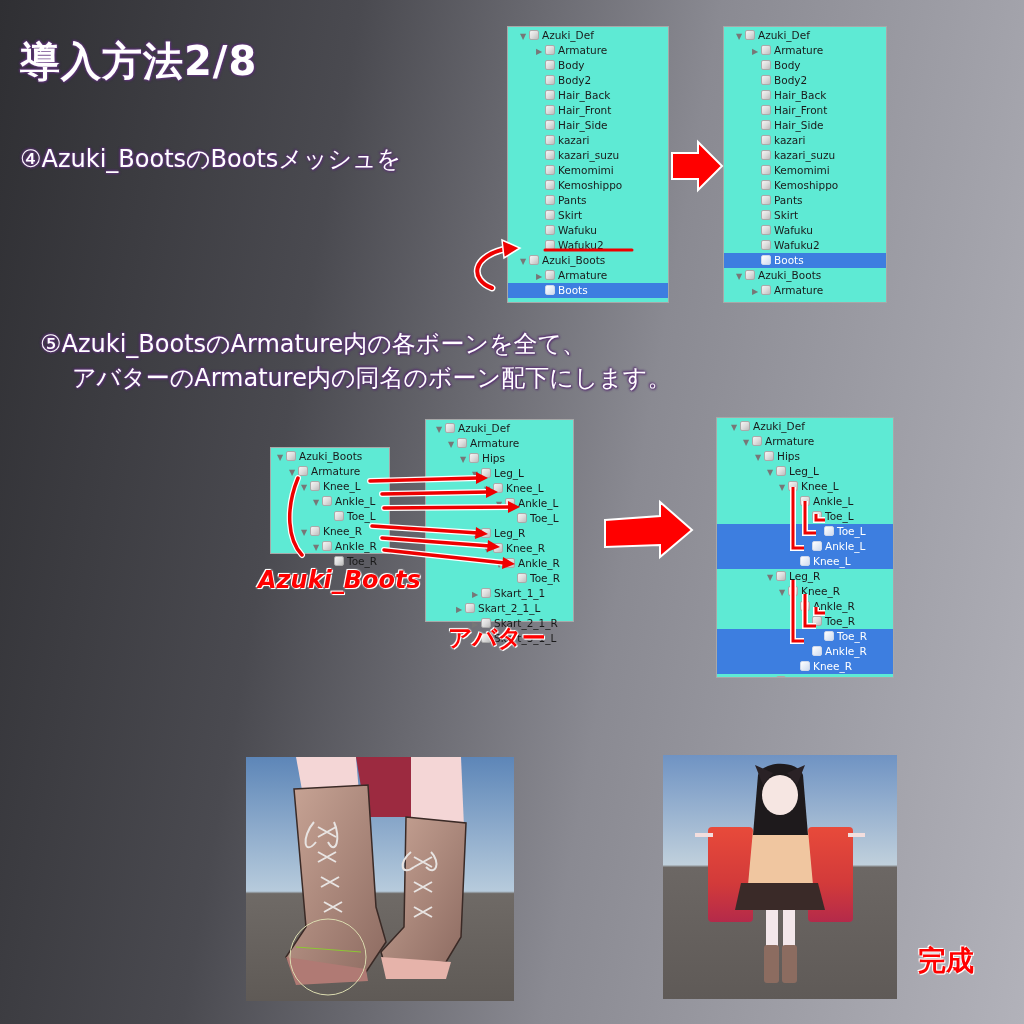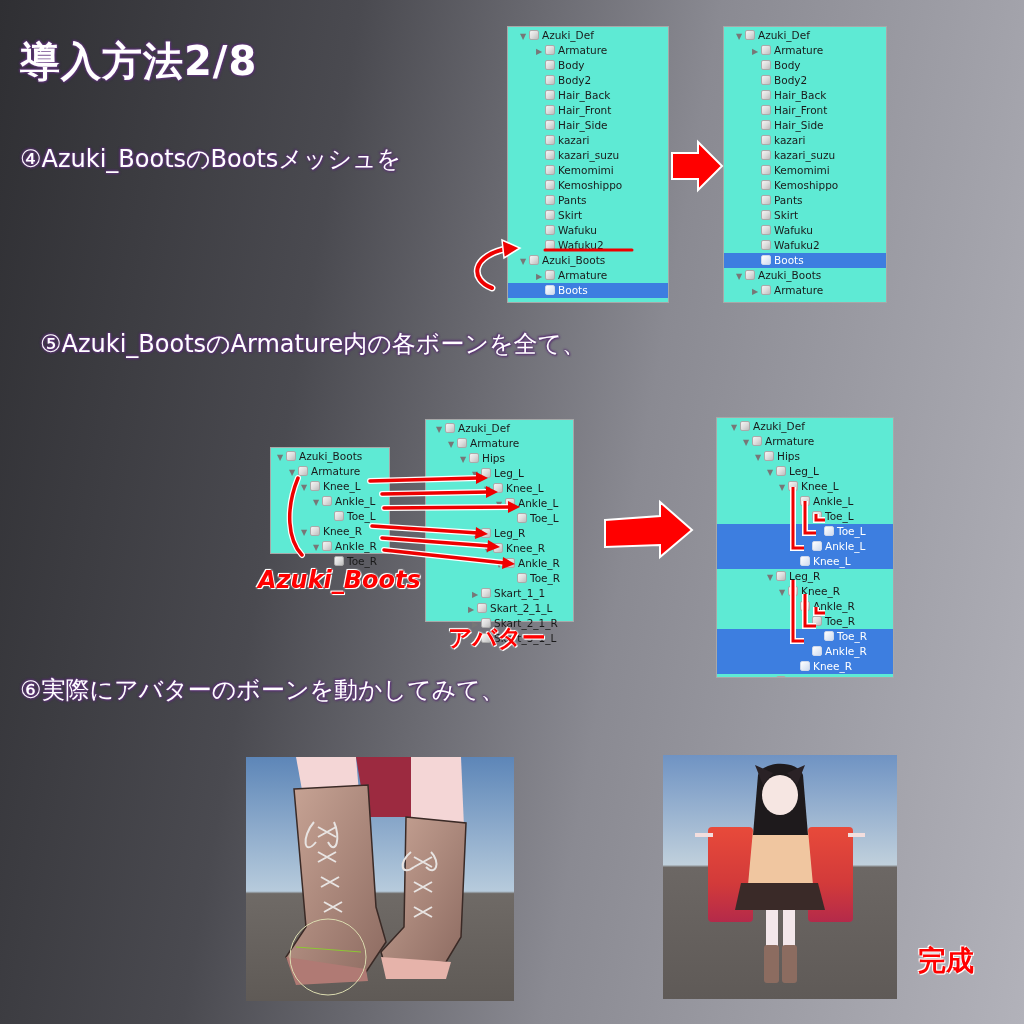--- a/index.html
+++ b/index.html
@@ -83,20 +83,21 @@
     <div class="row" style="padding-left: 26px;"><span class="tri"></span><span class="cube"></span><span>Skirt</span></div>
     <div class="row" style="padding-left: 26px;"><span class="tri"></span><span class="cube"></span><span>Wafuku</span></div>
     <div class="row" style="padding-left: 26px;"><span class="tri"></span><span class="cube"></span><span>Wafuku2</span></div>
     <div class="row sel" style="padding-left: 26px;"><span class="tri"></span><span class="cube"></span><span>Boots</span></div>
     <div class="row" style="padding-left: 10px;"><span class="tri">▼</span><span class="cube"></span><span>Azuki_Boots</span></div>
     <div class="row" style="padding-left: 26px;"><span class="tri">▶</span><span class="cube"></span><span>Armature</span></div>
   </div>
 
 <div class="step glow" style="left:20px; top:327px;margin-left:20px;">
   <span>⑤Azuki_BootsのArmature内の各ボーンを全て、</span>
+  <span class="l2">アバターのArmature内の同名のボーン配下にします。</span>
 </div>
 
 <div class="panel" id="boots-bones" style="left:270px; top:447px; width:118px; height:104px; padding-top:1px;">
     <div class="row" style="padding-left: 4px;"><span class="tri">▼</span><span class="cube"></span><span>Azuki_Boots</span></div>
     <div class="row" style="padding-left: 16px;"><span class="tri">▼</span><span class="cube"></span><span>Armature</span></div>
     <div class="row" style="padding-left: 28px;"><span class="tri">▼</span><span class="cube"></span><span>Knee_L</span></div>
     <div class="row" style="padding-left: 40px;"><span class="tri">▼</span><span class="cube"></span><span>Ankle_L</span></div>
     <div class="row" style="padding-left: 52px;"><span class="tri"></span><span class="cube"></span><span>Toe_L</span></div>
     <div class="row" style="padding-left: 28px;"><span class="tri">▼</span><span class="cube"></span><span>Knee_R</span></div>
     <div class="row" style="padding-left: 40px;"><span class="tri">▼</span><span class="cube"></span><span>Ankle_R</span></div>
@@ -109,21 +110,21 @@
     <div class="row" style="padding-left: 32px;"><span class="tri">▼</span><span class="cube"></span><span>Hips</span></div>
     <div class="row" style="padding-left: 44px;"><span class="tri">▼</span><span class="cube"></span><span>Leg_L</span></div>
     <div class="row" style="padding-left: 56px;"><span class="tri">▼</span><span class="cube"></span><span>Knee_L</span></div>
     <div class="row" style="padding-left: 68px;"><span class="tri">▼</span><span class="cube"></span><span>Ankle_L</span></div>
     <div class="row" style="padding-left: 80px;"><span class="tri"></span><span class="cube"></span><span>Toe_L</span></div>
     <div class="row" style="padding-left: 44px;"><span class="tri">▼</span><span class="cube"></span><span>Leg_R</span></div>
     <div class="row" style="padding-left: 56px;"><span class="tri">▼</span><span class="cube"></span><span>Knee_R</span></div>
     <div class="row" style="padding-left: 68px;"><span class="tri">▼</span><span class="cube"></span><span>Ankle_R</span></div>
     <div class="row" style="padding-left: 80px;"><span class="tri"></span><span class="cube"></span><span>Toe_R</span></div>
     <div class="row" style="padding-left: 44px;"><span class="tri">▶</span><span class="cube"></span><span>Skart_1_1</span></div>
-    <div class="row" style="padding-left: 40px;"><span class="tri">▶</span><span class="cube"></span><span>Skart_2_1_L</span></div>
+    <div class="row" style="padding-left: 28px;"><span class="tri">▶</span><span class="cube"></span><span>Skart_2_1_L</span></div>
     <div class="row" style="padding-left: 44px;"><span class="tri">▶</span><span class="cube"></span><span>Skart_2_1_R</span></div>
     <div class="row" style="padding-left: 44px;"><span class="tri">▶</span><span class="cube"></span><span>Skart_3_1_L</span></div>
   </div>
 
 <div class="panel" id="avatar-after" style="left:716px; top:417px; width:176px; height:258px; padding-top:1px; overflow:hidden;">
     <div class="row" style="padding-left: 12px;"><span class="tri">▼</span><span class="cube"></span><span>Azuki_Def</span></div>
     <div class="row" style="padding-left: 24px;"><span class="tri">▼</span><span class="cube"></span><span>Armature</span></div>
     <div class="row" style="padding-left: 36px;"><span class="tri">▼</span><span class="cube"></span><span>Hips</span></div>
     <div class="row" style="padding-left: 48px;"><span class="tri">▼</span><span class="cube"></span><span>Leg_L</span></div>
     <div class="row" style="padding-left: 60px;"><span class="tri">▼</span><span class="cube"></span><span>Knee_L</span></div>
@@ -139,21 +140,20 @@
     <div class="row sel" style="padding-left: 96px;"><span class="tri"></span><span class="cube"></span><span>Toe_R</span></div>
     <div class="row sel" style="padding-left: 84px;"><span class="tri"></span><span class="cube"></span><span>Ankle_R</span></div>
     <div class="row sel" style="padding-left: 72px;"><span class="tri"></span><span class="cube"></span><span>Knee_R</span></div>
     <div class="row" style="padding-left: 48px;"><span class="tri">▶</span><span class="cube"></span><span>Skart_1_1</span></div>
   </div>
 
 <div class="redtxt" style="left:258px; top:566px; font-size:24px; font-style:italic;">Azuki_Boots</div>
 <div class="redtxt" style="left:448px; top:622px; font-size:24px;">アバター</div>
 
 <div class="step glow" style="left:20px; top:673px;">
-  <span>⑥実際にアバターのボーンを動かしてみて、</span>
 </div>
 
 <div class="shot" style="left:246px; top:757px; width:268px; height:244px;">
   <svg width="268" height="244" viewBox="0 0 268 244">
     <defs>
       <linearGradient id="sky1" x1="0" y1="0" x2="0" y2="1">
         <stop offset="0" stop-color="#5d86b8"></stop>
           <stop offset="0.55" stop-color="#b7cbdc"></stop>
           <stop offset="0.56" stop-color="#6f6a66"></stop>
           <stop offset="1" stop-color="#5f5a56"></stop>

